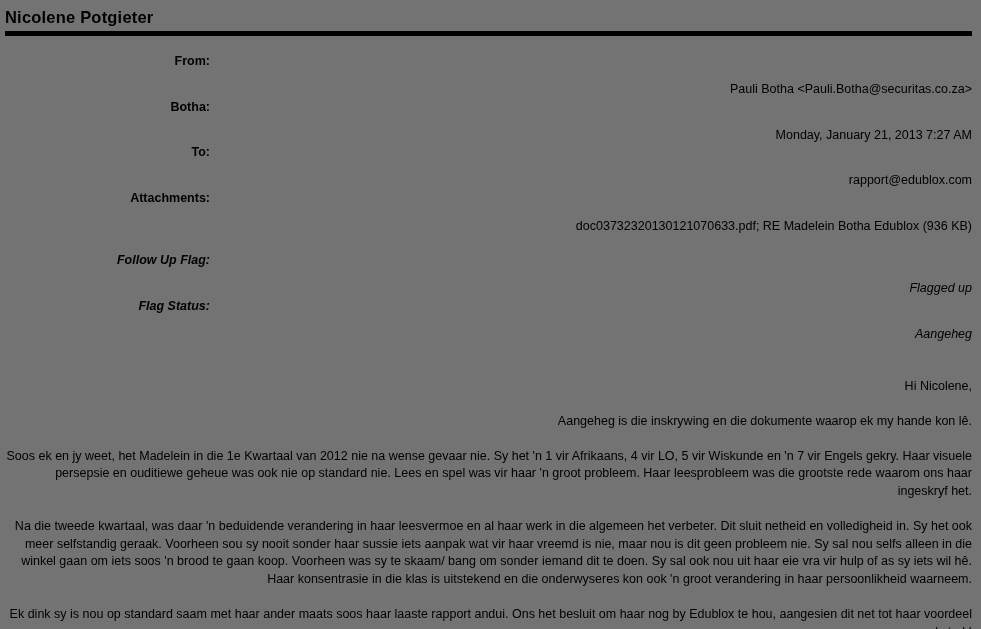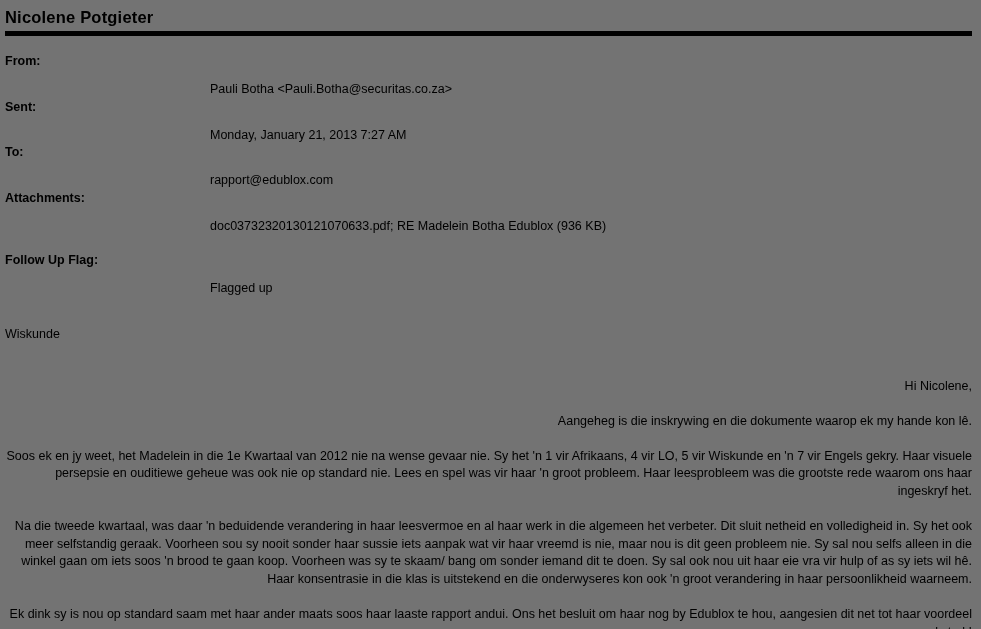--- a/index.html
+++ b/index.html
@@ -25,28 +25,29 @@
   }
   .rule {
     height: 5px;
     background: #000000;
     margin: 4px 0 17px 0;
   }
   .headers { font-size: 12.5px; }
   .hrow {
     display: flex;
     line-height: 17.6px;
+    text-align: right;
   }
   .hlabel {
     width: 205px;
     flex-shrink: 0;
     font-weight: bold;
   }
   .hvalue { flex: 1; margin-top: 28px; }
-  .flags { margin-top: 17px; }
+  .flags { margin-top: 17px; font-style: italic; }
   .email-body {
     margin-top: 34px;
     font-size: 12.5px;
     line-height: 17.6px;
     text-align: right;
   }
   .para {
     margin: 0 0 17.5px 0;
   }
 </style>
@@ -57,40 +58,41 @@
 
   <div class="title">Nicolene Potgieter</div>
   <div class="rule"></div>
 
   <div class="headers">
     <div class="hrow">
       <span class="hlabel">From:</span>
       <span class="hvalue">Pauli Botha &lt;Pauli.Botha@securitas.co.za&gt;</span>
     </div>
     <div class="hrow">
-      <span class="hlabel">Sent:</span>
+      <span class="hlabel">Botha:</span>
       <span class="hvalue">Monday, January 21, 2013 7:27 AM</span>
     </div>
     <div class="hrow">
       <span class="hlabel">To:</span>
       <span class="hvalue">rapport@edublox.com</span>
     </div>
     <div class="hrow">
       <span class="hlabel">Attachments:</span>
       <span class="hvalue">doc03732320130121070633.pdf; RE Madelein Botha Edublox (936 KB)</span>
     </div>
   </div>
 
   <div class="headers flags">
     <div class="hrow">
       <span class="hlabel">Follow Up Flag:</span>
       <span class="hvalue">Flagged up</span>
     </div>
     <div class="hrow">
-      <span class="hvalue">Wiskunde</span>
+      <span class="hlabel">Flag Status:</span>
+      <span class="hvalue">Aangeheg</span>
     </div>
   </div>
 
   <div class="email-body">
     <p class="para">Hi Nicolene,</p>
     <p class="para">Aangeheg is die inskrywing en die dokumente waarop ek my hande kon lê.</p>
     <p class="para">Soos ek en jy weet, het Madelein in die 1e Kwartaal van 2012 nie na wense gevaar nie. Sy het 'n 1 vir Afrikaans, 4 vir LO, 5 vir Wiskunde en 'n 7 vir Engels gekry. Haar visuele persepsie en ouditiewe geheue was ook nie op standard nie. Lees en spel was vir haar 'n groot probleem. Haar leesprobleem was die grootste rede waarom ons haar ingeskryf het.</p>
     <p class="para">Na die tweede kwartaal, was daar 'n beduidende verandering in haar leesvermoe en al haar werk in die algemeen het verbeter. Dit sluit netheid en volledigheid in. Sy het ook meer selfstandig geraak. Voorheen sou sy nooit sonder haar sussie iets aanpak wat vir haar vreemd is nie, maar nou is dit geen probleem nie. Sy sal nou selfs alleen in die winkel gaan om iets soos 'n brood te gaan koop. Voorheen was sy te skaam/ bang om sonder iemand dit te doen. Sy sal ook nou uit haar eie vra vir hulp of as sy iets wil hê. Haar konsentrasie in die klas is uitstekend en die onderwyseres kon ook 'n groot verandering in haar persoonlikheid waarneem.</p>
     <p class="para">Ek dink sy is nou op standard saam met haar ander maats soos haar laaste rapport andui. Ons het besluit om haar nog by Edublox te hou, aangesien dit net tot haar voordeel sal strek!</p>
     <p class="para">Baie dankie vir 'n gelukkige kind.</p>

